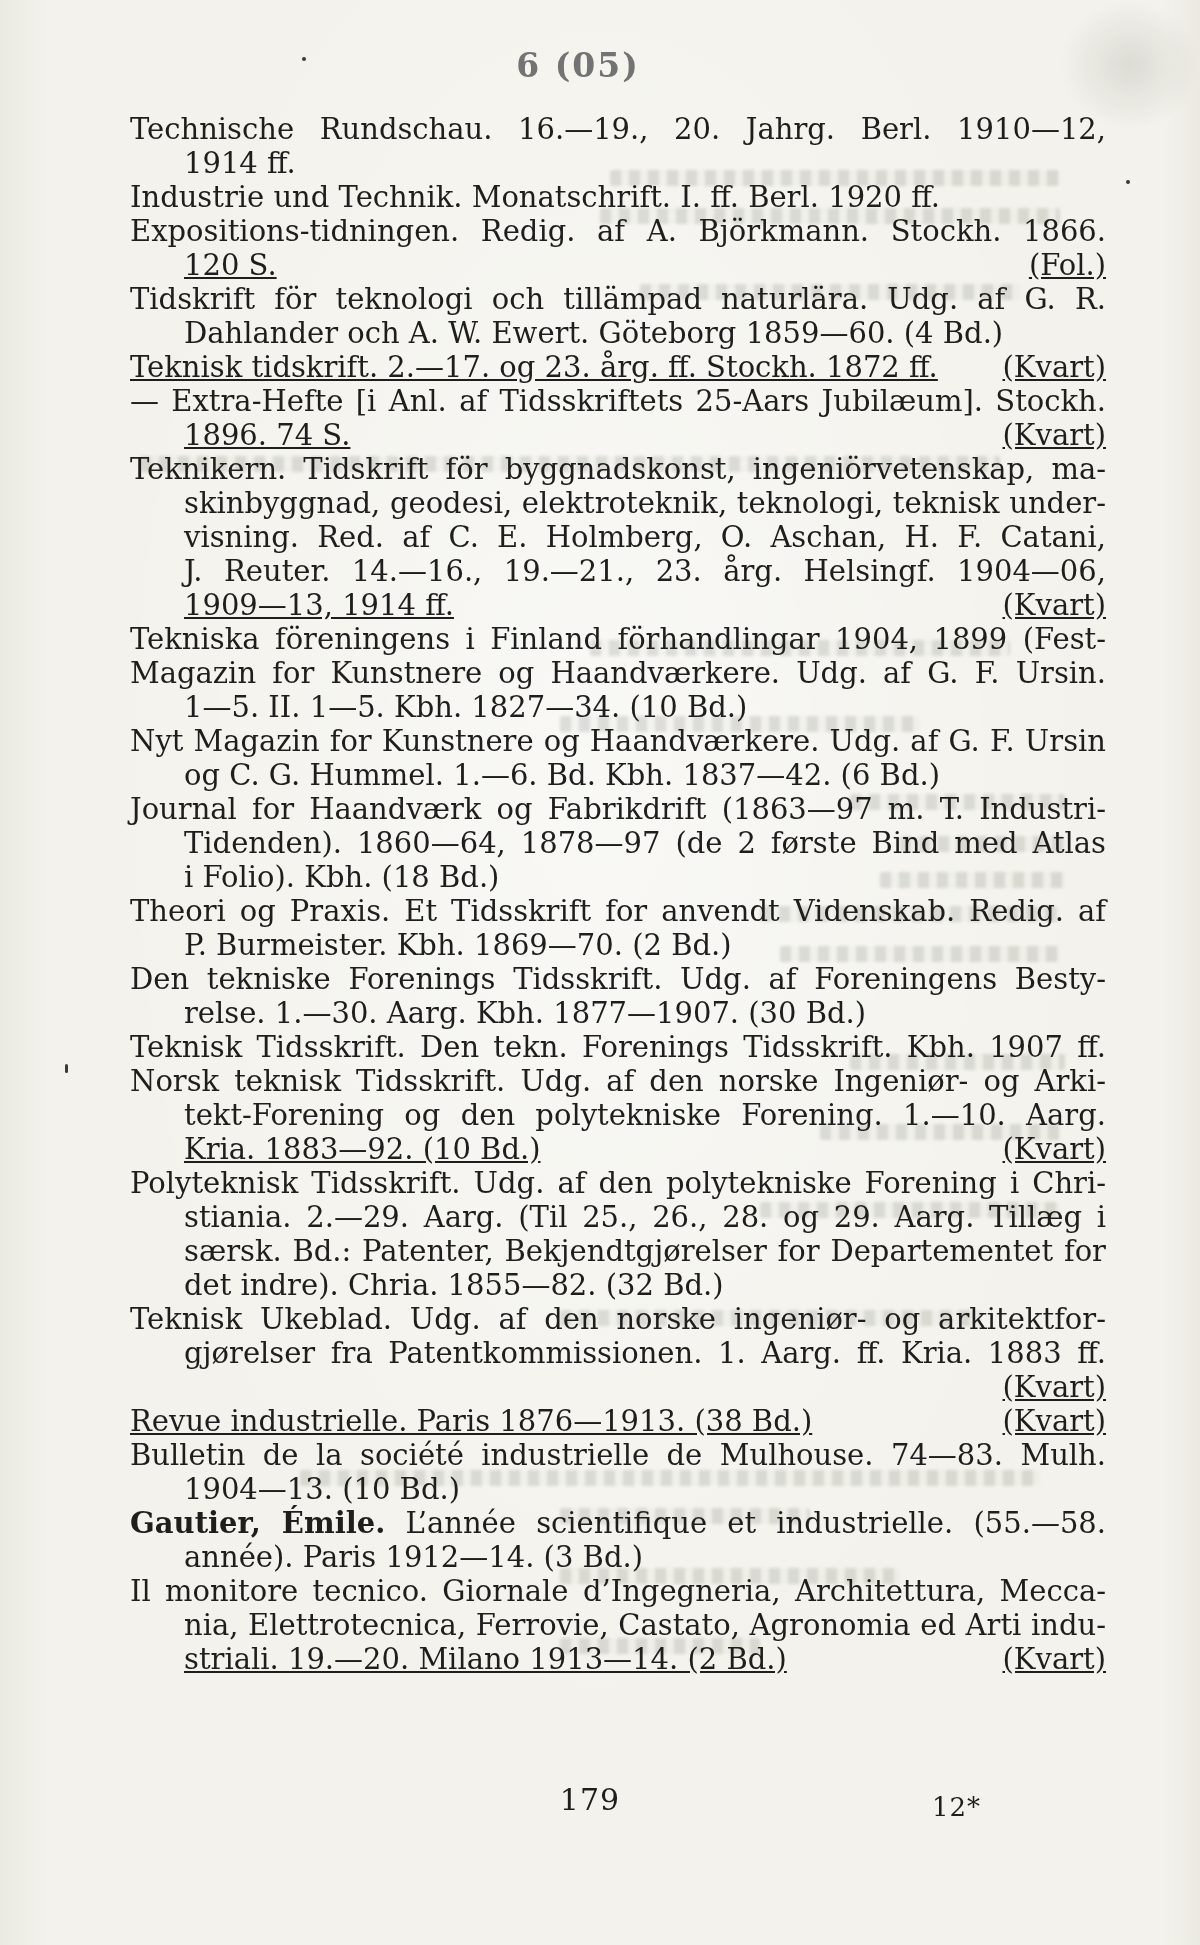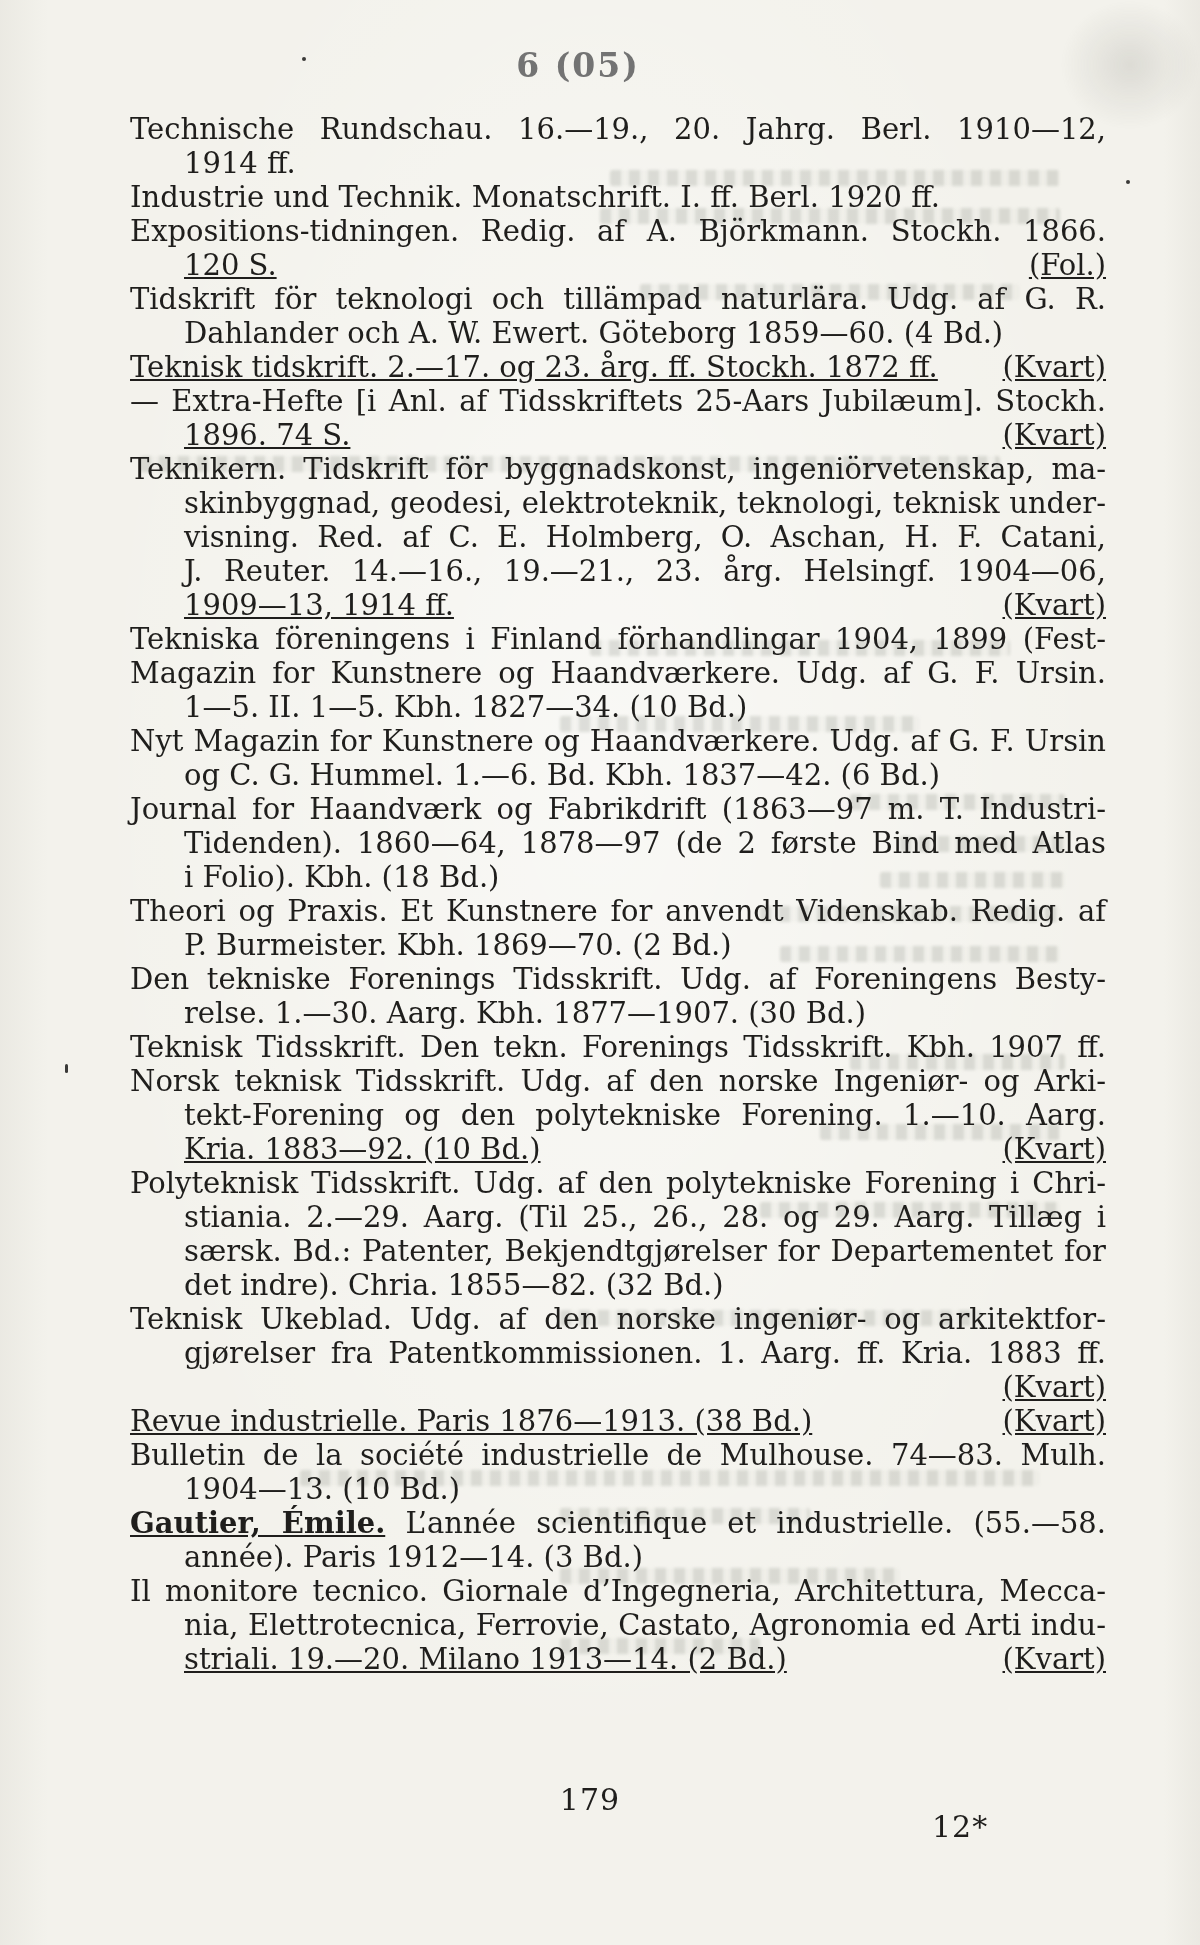--- a/index.html
+++ b/index.html
@@ -27,31 +27,31 @@
   #bodycol{
     position:absolute;top:112px;left:90px;width:976px;
     font-size:29px;line-height:34px;margin-left:40px;
   }
   .entry{margin:0;}
   .line{min-height:34px;white-space:normal;}
   .line.indent{padding-left:54px;}
   .line.justify{text-align:justify;text-align-last:justify;}
   .line.flexline{display:flex;justify-content:space-between;align-items:baseline;text-decoration:underline;}
   .rlabel{white-space:nowrap;}
-  b.lead{font-weight:bold;text-decoration:underline;}
+  b.lead{font-weight:bold;}
   #footer{
     position:absolute;top:1782px;left:90px;width:976px;
   }
   #pagenum{
     position:absolute;left:12px;width:100%;top:0;
     text-align:center;font-size:30px;letter-spacing:1px;
   }
   #sig{
-    position:absolute;left:842px;top:27px;
-    font-size:30px;letter-spacing:1px;
+    position:absolute;left:842px;top:10px;
+    font-size:26px;letter-spacing:1px;
   }
   .ghost{
     position:absolute;height:16px;border-radius:3px;
     background:repeating-linear-gradient(90deg,
       rgba(110,115,102,0.20) 0px, rgba(110,115,102,0.20) 11px,
       rgba(110,115,102,0.03) 11px, rgba(110,115,102,0.03) 19px);
     filter:blur(1.6px);
   }
   .smudge{
     position:absolute;border-radius:50%;
@@ -146,21 +146,21 @@
     <div class="entry">
       <div class="line justify"><span class="ltext">Nyt Magazin for Kunstnere og Haandværkere.  Udg. af G. F. Ursin</span></div>
       <div class="line indent"><span class="ltext">og C. G. Hummel.  1.—6. Bd.  Kbh.  1837—42.  (6 Bd.)</span></div>
     </div>
     <div class="entry">
       <div class="line justify"><span class="ltext">Journal for Haandværk og Fabrikdrift (1863—97 m. T. Industri-</span></div>
       <div class="line indent justify"><span class="ltext">Tidenden).  1860—64, 1878—97 (de 2 første Bind med Atlas</span></div>
       <div class="line indent"><span class="ltext">i Folio).  Kbh.  (18 Bd.)</span></div>
     </div>
     <div class="entry">
-      <div class="line justify"><span class="ltext">Theori og Praxis.  Et Kunstnere for anvendt Videnskab.  Redig. af</span></div>
+      <div class="line justify"><span class="ltext">Theori og Praxis.  Et Tidsskrift for anvendt Videnskab.  Redig. af</span></div>
       <div class="line indent"><span class="ltext">P. Burmeister.  Kbh. 1869—70.  (2 Bd.)</span></div>
     </div>
     <div class="entry">
       <div class="line justify"><span class="ltext">Den tekniske Forenings Tidsskrift.  Udg.  af Foreningens Besty-</span></div>
       <div class="line indent"><span class="ltext">relse.  1.—30.  Aarg.  Kbh.  1877—1907.  (30 Bd.)</span></div>
     </div>
     <div class="entry">
       <div class="line justify"><span class="ltext">Teknisk Tidsskrift.  Den tekn. Forenings Tidsskrift.  Kbh. 1907 ff.</span></div>
     </div>
     <div class="entry">

